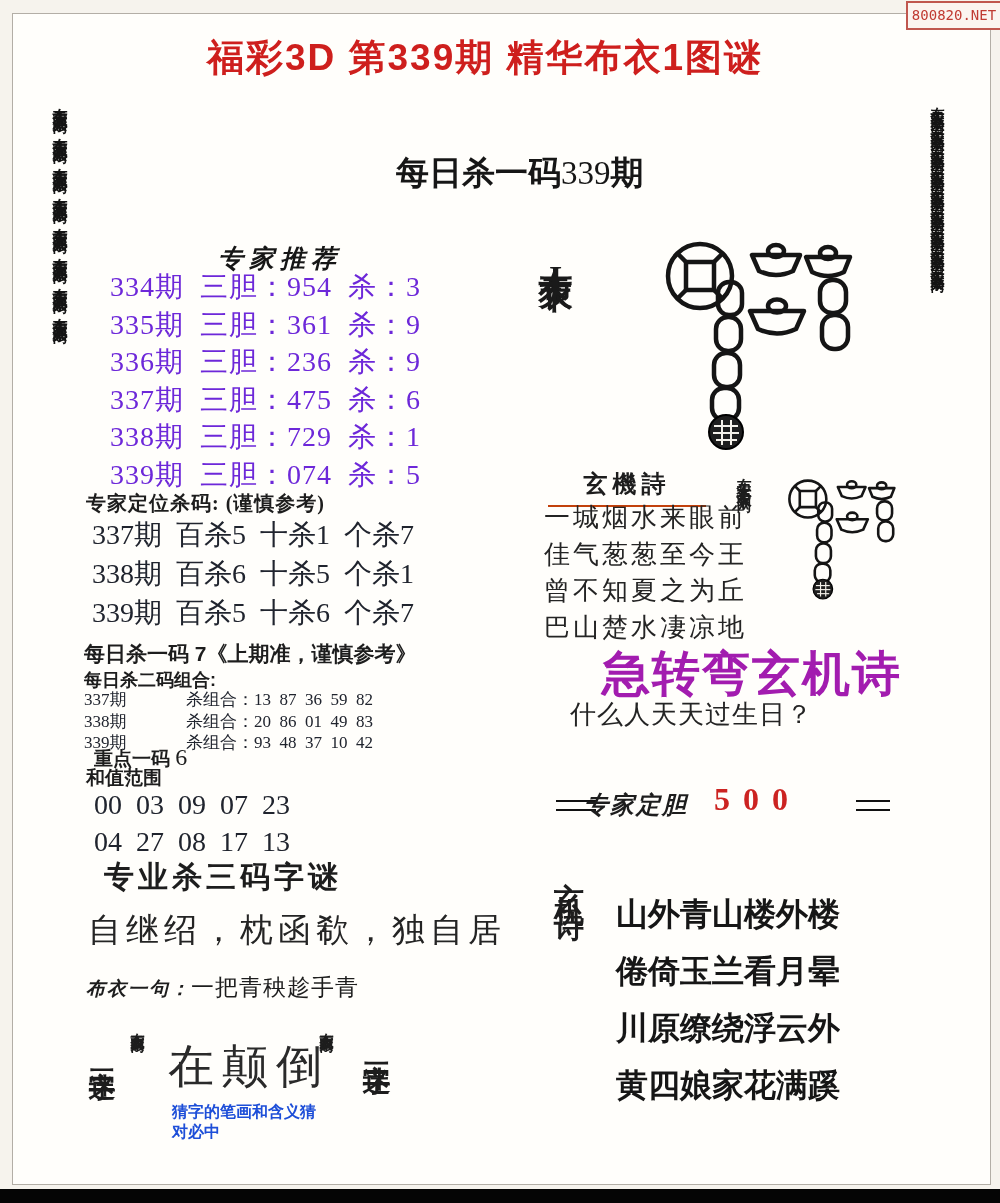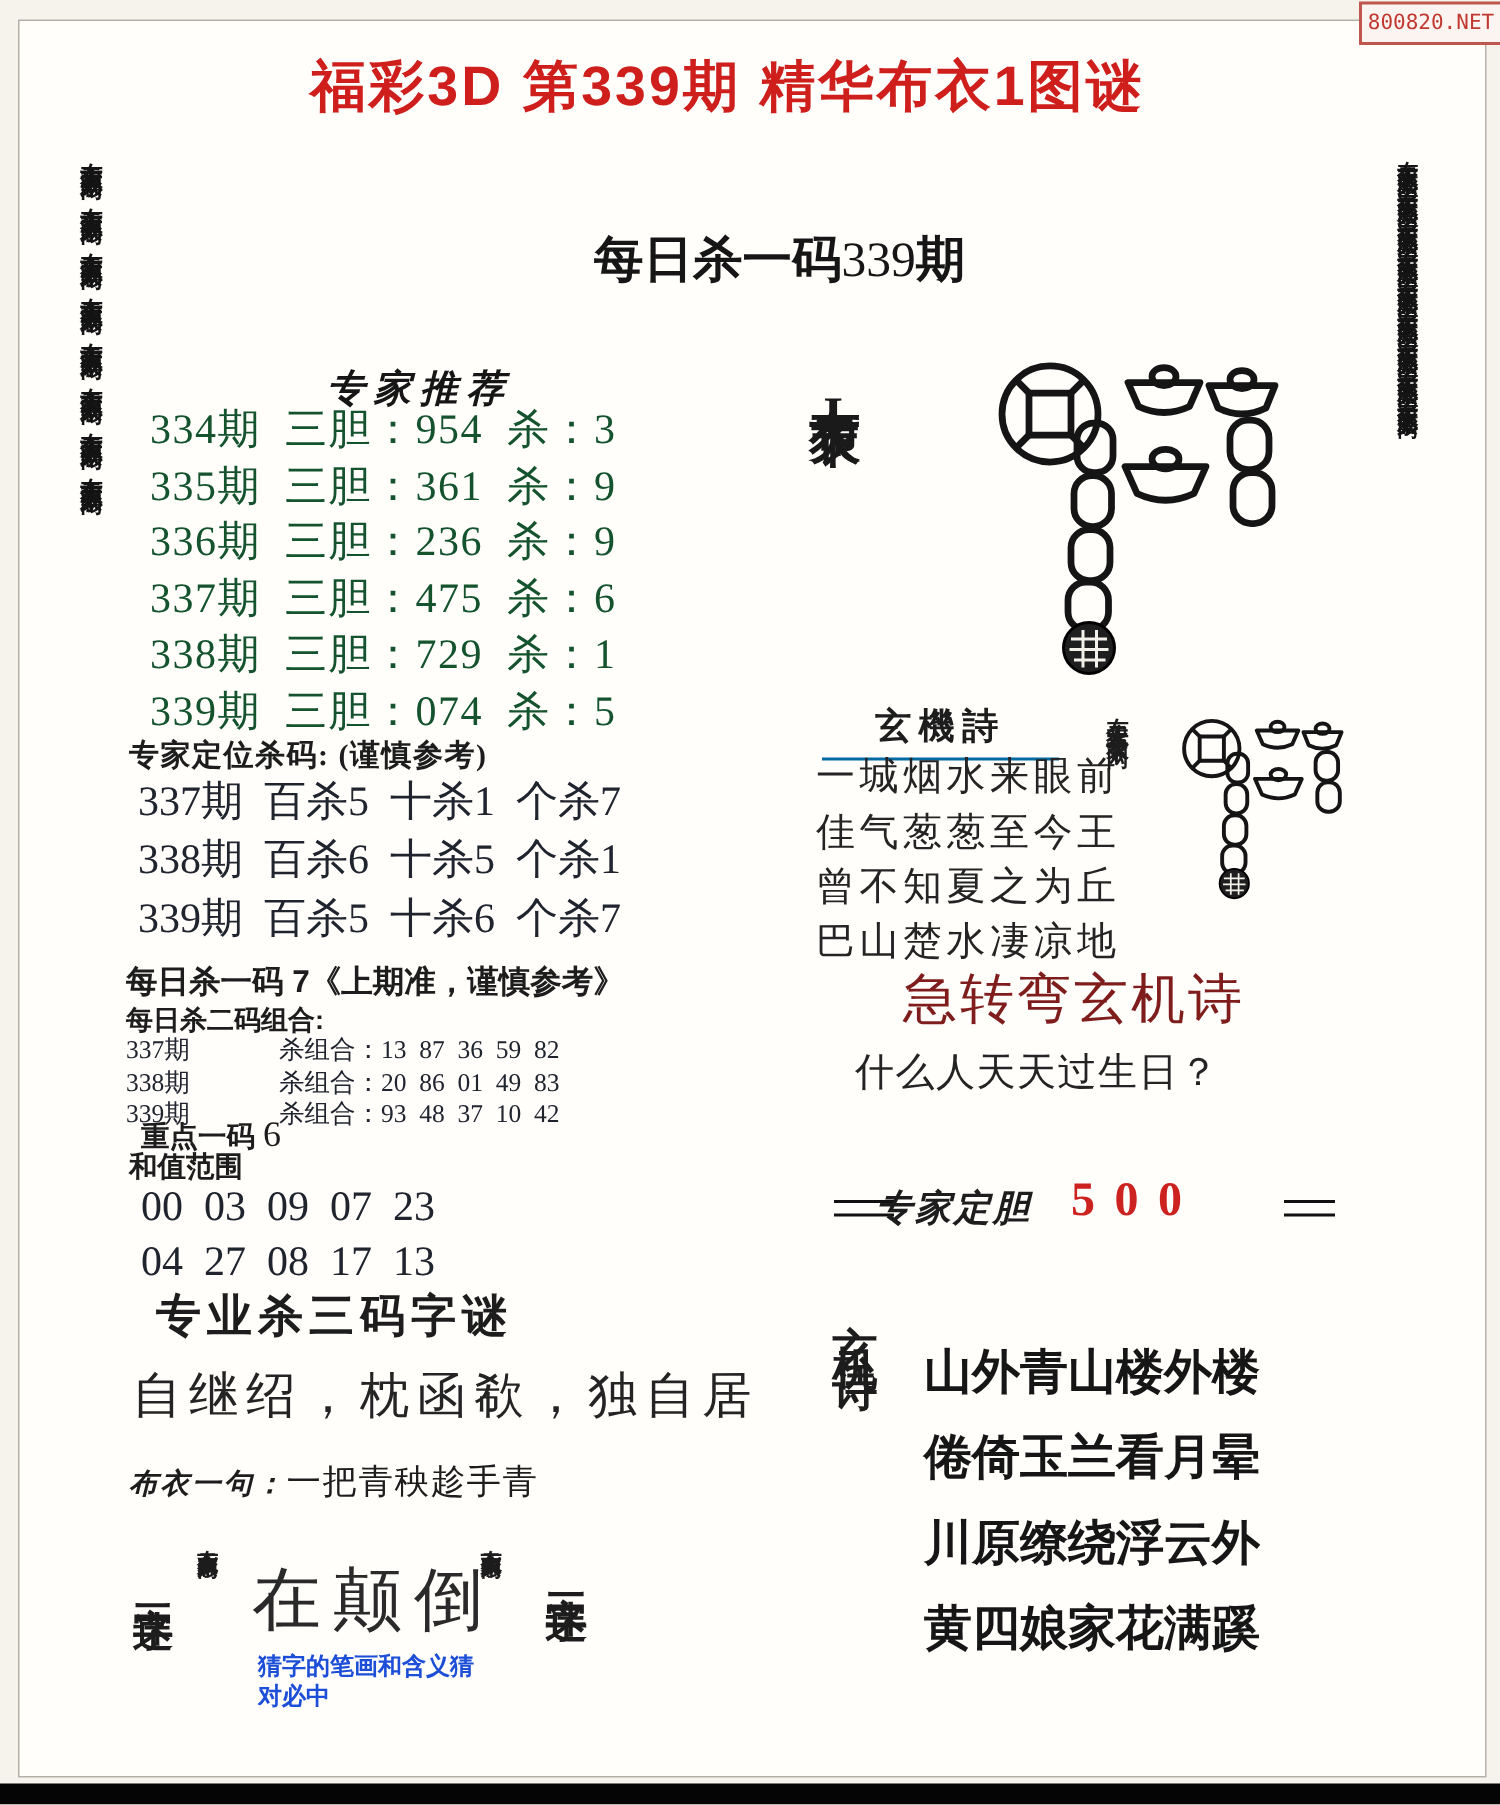--- a/index.html
+++ b/index.html
@@ -44,22 +44,22 @@
     font-size:15px;font-weight:bold;letter-spacing:2px;color:#141414;
   }
   .sidebar-left{left:50px;top:96px;gap:16px;}
   .sidebar-right{left:928px;top:96px;gap:6px;}
   .sidebar-right .vert{font-size:14px;}
   
   .expert-header{
     left:178px;top:242px;font-size:25px;font-weight:bold;font-style:italic;
     letter-spacing:6px;color:#161616;margin-left:40px;
   }
-  .expert-rows{left:100px;top:268px;font-size:28px;line-height:37.5px;
-    color:#14532d;letter-spacing:1px;}
+  .expert-rows{left:110px;top:268px;font-size:28px;line-height:37.5px;
+    color:#6d28d9;letter-spacing:1px;}
   .expert-rows div{white-space:pre;}
   .poskill-header{left:86px;top:490px;font-size:20px;font-weight:bold;letter-spacing:1px;}
   .poskill-rows{left:92px;top:515px;font-size:28px;line-height:39px;color:#20242e;}
   .poskill-rows div{white-space:pre;}
   .daily1{left:84px;top:640px;font-family:"Liberation Sans",sans-serif;
     font-weight:bold;font-size:21px;}
   .daily2{left:84px;top:668px;font-family:"Liberation Sans",sans-serif;
     font-weight:bold;font-size:18px;}
   .daily-rows{left:84px;top:689px;font-size:17px;line-height:21.5px;color:#20242e;}
   .daily-rows .drow{display:flex;white-space:pre;}
@@ -82,26 +82,26 @@
   .answer{left:168px;top:1036px;font-size:46px;letter-spacing:8px;color:#2a2a2a;}
   .note{left:172px;top:1102px;font-family:"Liberation Sans",sans-serif;
     font-weight:bold;font-size:16px;line-height:20px;color:#1d4ed8;}
   .v-col2{left:317px;top:1022px;font-size:14px;font-weight:bold;letter-spacing:1px;}
   .v-sanzi-right{left:357px;top:1040px;font-size:28px;font-weight:600;letter-spacing:2px;}
   
   .v-title{left:532px;top:243px;font-size:34px;font-weight:600;letter-spacing:4px;color:#1a1a1a;}
   .poem-header{
     left:548px;top:468px;width:158px;text-align:center;
     font-size:24px;font-weight:bold;letter-spacing:5px;
-    border-bottom:2px solid #0369a1;padding-bottom:5px;
+    border-bottom:2px solid #c2410c;padding-bottom:5px;
   }
   .poem-lines{left:544px;top:500px;font-size:26px;line-height:36.5px;
     letter-spacing:3px;color:#242424;}
   .v-side{left:734px;top:466px;font-size:15px;font-weight:bold;letter-spacing:3px;}
-  .turn-header{left:602px;top:642px;font-size:36px;font-weight:normal;letter-spacing:2px;color:#7f1d1d;}
+  .turn-header{left:602px;top:642px;font-size:48px;font-weight:bold;letter-spacing:2px;color:#a21caf;}
   .question{left:570px;top:697px;font-size:26px;letter-spacing:1px;color:#242424;}
   .dline{height:7px;border-top:2.5px solid #111;border-bottom:2.5px solid #111;}
   .dline-left{left:556px;top:800px;width:40px;}
   .dline-right{left:856px;top:800px;width:34px;}
   .dan-label{left:584px;top:789px;font-size:24px;font-weight:bold;font-style:italic;letter-spacing:2px;}
   .dan-value{left:714px;top:781px;font-size:32px;font-weight:bold;
     color:#cc2321;letter-spacing:13px;}
   .v-xuanji{left:548px;top:858px;font-size:30px;font-weight:bold;letter-spacing:14px;}
   .xuanji-lines{left:616px;top:886px;font-family:"Liberation Sans",sans-serif;
     font-weight:bold;font-size:32px;line-height:57px;color:#161616;}

